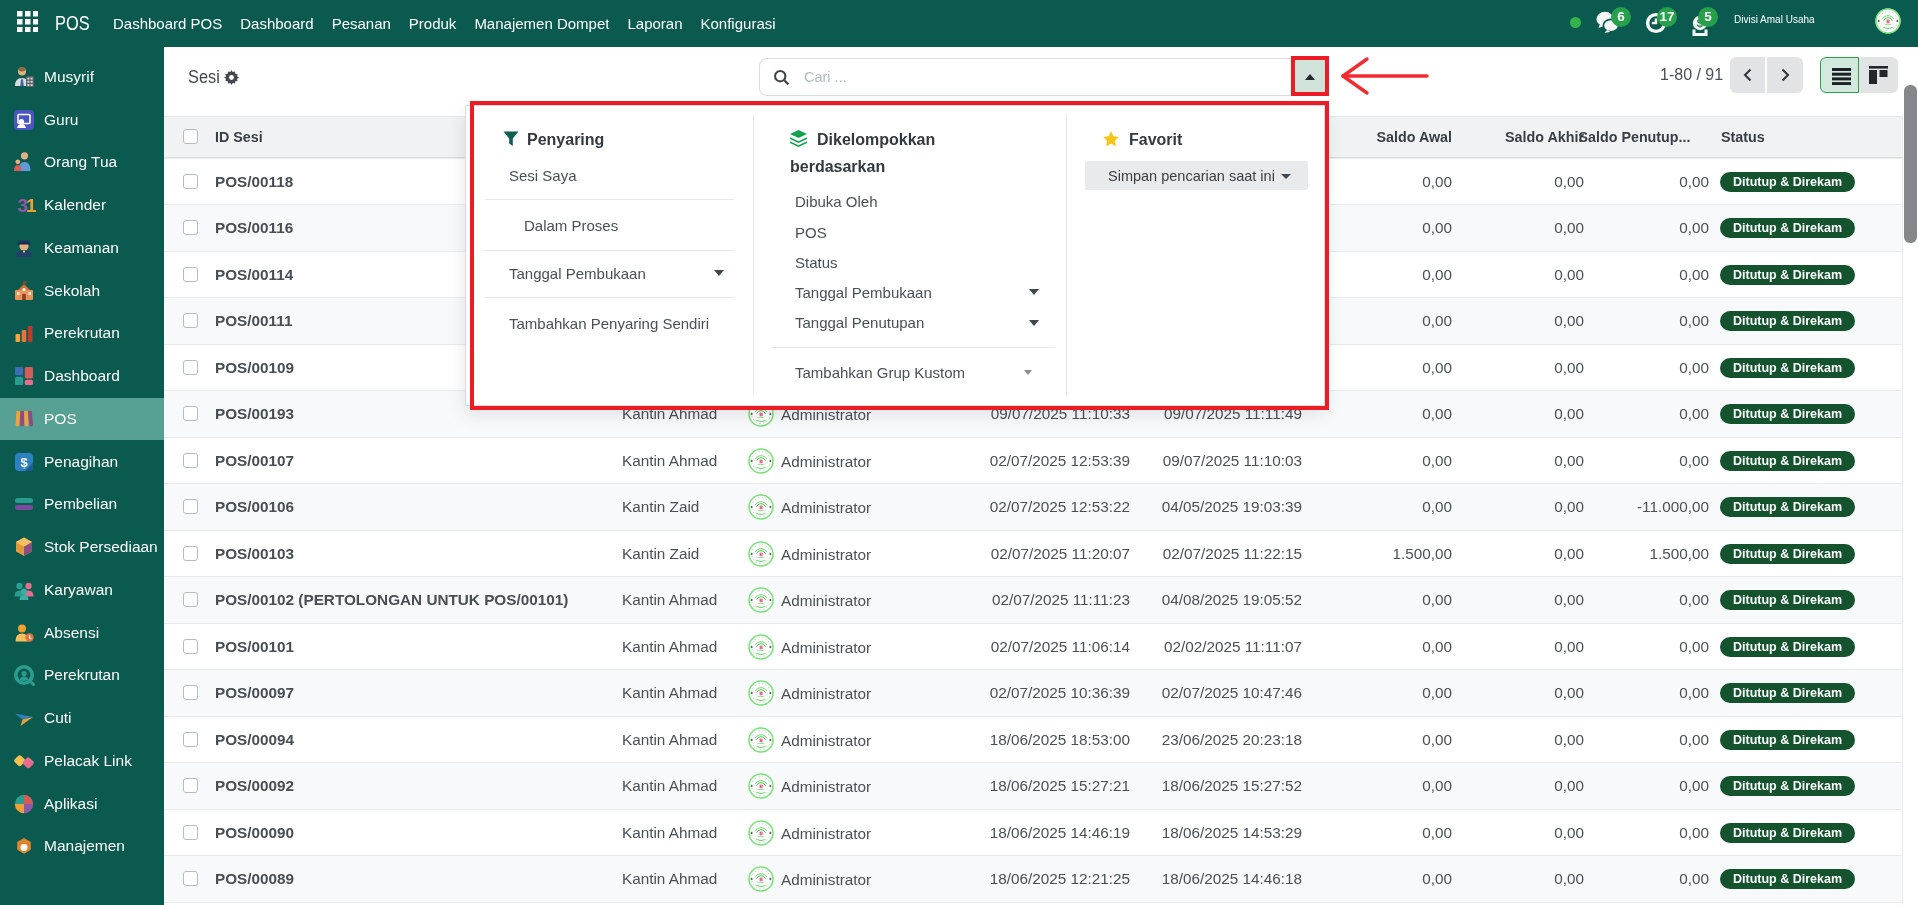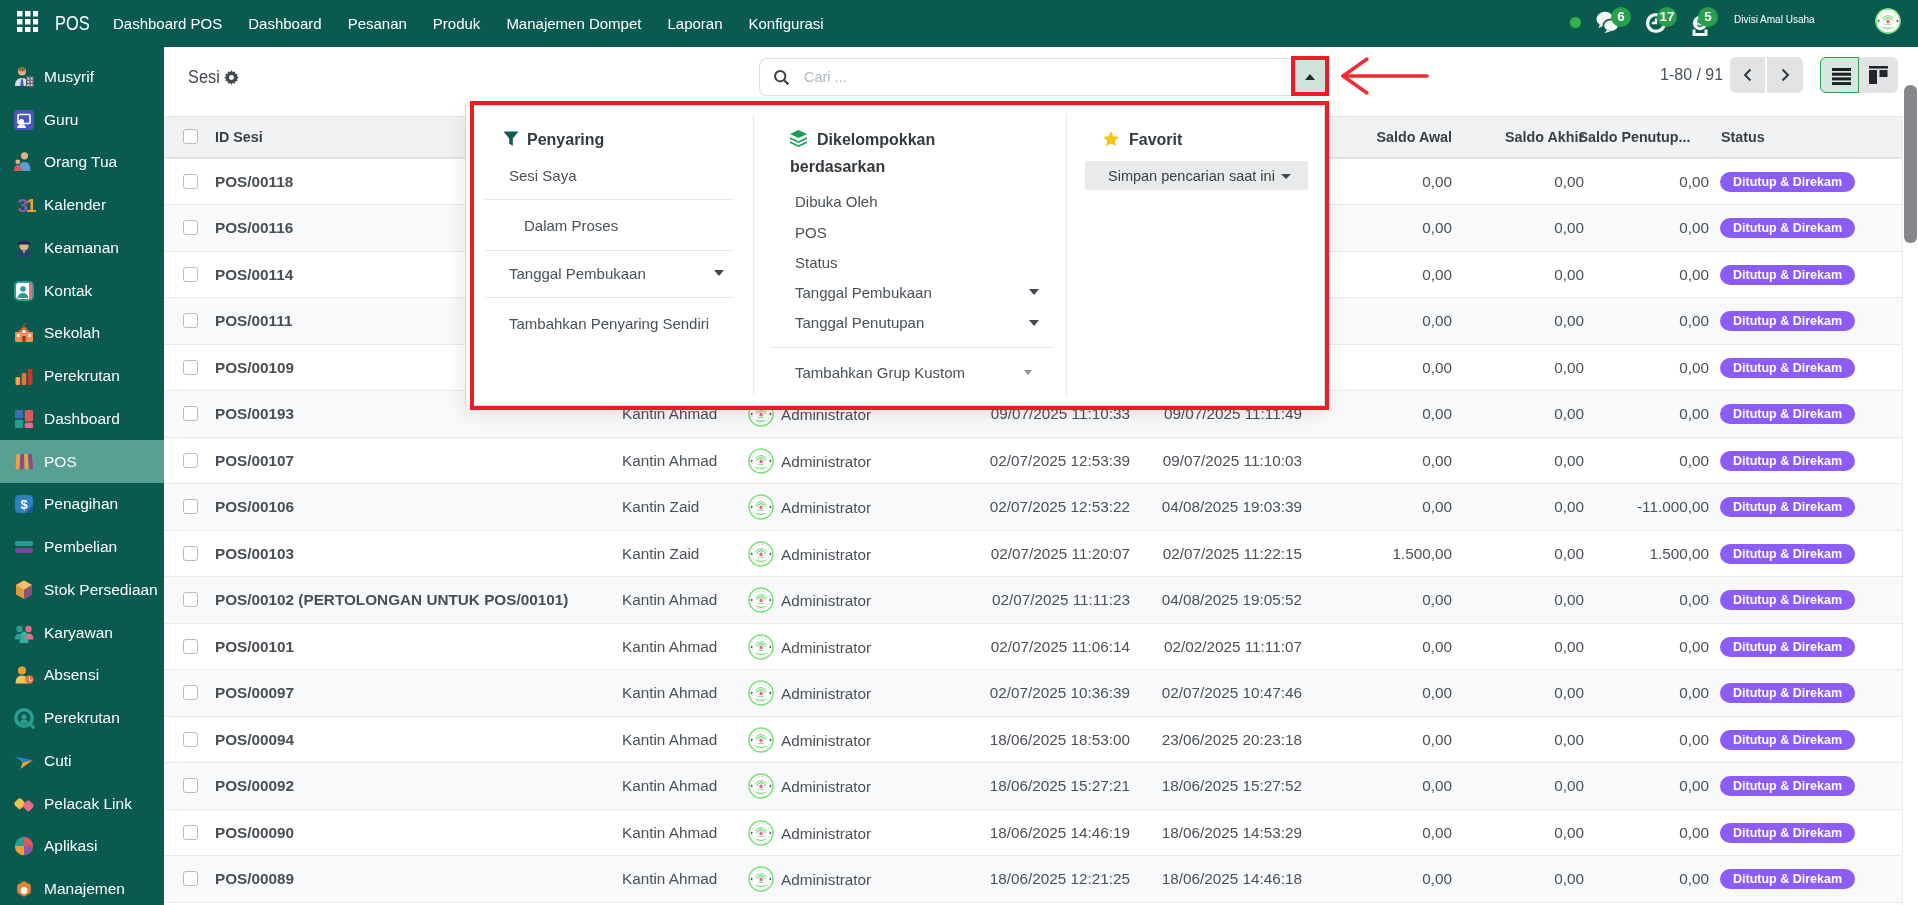--- a/index.html
+++ b/index.html
@@ -11,21 +11,21 @@
    linear-gradient(#fff,#fff) 7.75px 0/5.5px 5.5px,
    linear-gradient(#fff,#fff) 15.5px 0/5.5px 5.5px,
    linear-gradient(#fff,#fff) 0 7.75px/5.5px 5.5px,
    linear-gradient(#fff,#fff) 7.75px 7.75px/5.5px 5.5px,
    linear-gradient(#fff,#fff) 15.5px 7.75px/5.5px 5.5px,
    linear-gradient(#fff,#fff) 0 15.5px/5.5px 5.5px,
    linear-gradient(#fff,#fff) 7.75px 15.5px/5.5px 5.5px,
    linear-gradient(#fff,#fff) 15.5px 15.5px/5.5px 5.5px;
   background-repeat:no-repeat; }
 #nav .brand { position:absolute; left:55px; top:11px; font-size:21px; transform:scaleX(0.78); transform-origin:left; }
-#nav .menu { position:absolute; left:113px; top:0; height:47px; display:flex; align-items:center; gap:26px; font-size:15px; font-weight:500; }
+#nav .menu { position:absolute; left:113px; top:0; height:47px; display:flex; align-items:center; gap:18px; font-size:15px; font-weight:500; }
 .dotg { width:11px; height:11px; border-radius:50%; background:#35b34a; position:absolute; left:1570px; top:17px; }
 .nico { position:absolute; top:12px; }
 .nbadge { position:absolute; background:#27a04b; color:#fff; border-radius:50%; font-size:13.5px; font-weight:bold; min-width:20px; height:20px; line-height:20px; text-align:center; padding:0 1px; z-index:3; }
 .uname { position:absolute; left:1734px; top:14px; font-size:10px; color:#fff; }
 .navatar { position:absolute; left:1875px; top:8px; }
 
 #side { position:absolute; left:0; top:47px; width:164px; height:858px; background:#0b5a50; padding-top:8.5px; }
 .sitem { position:relative; height:42.75px; display:flex; align-items:center; color:#fdfdfb; font-size:15.5px; }
 .sitem.active { background:#56a094; }
 .sicon { position:absolute; left:12px; width:24px; height:24px; }
@@ -52,21 +52,21 @@
 .trow .c { position:absolute; top:14px; white-space:nowrap; }
 .trow .id { left:51px; font-weight:bold; color:#484e54; }
 .trow .kantin { left:458px; }
 .trow .avt { left:584px; top:10px; height:26px; }
 .trow .admin { left:617px; top:15px; font-size:15.3px; }
 .trow .d1 { left:776px; width:190px; text-align:right; }
 .trow .d2 { left:976px; width:162px; text-align:right; }
 .trow .s1 { left:1158px; width:130px; text-align:right; }
 .trow .s2 { left:1298px; width:122px; text-align:right; }
 .trow .s3 { left:1396px; width:149px; text-align:right; }
-.badge { position:absolute; left:1556px; top:13px; height:20px; line-height:20px; padding:0 13px; background:#8b5cf6; color:#fff; border-radius:10px; font-size:12.5px; font-weight:bold; }
+.badge { position:absolute; left:1556px; top:13px; height:20px; line-height:20px; padding:0 13px; background:#14532d; color:#fff; border-radius:10px; font-size:12.5px; font-weight:bold; }
 #trackbar { position:absolute; left:1902px; top:116px; width:16px; height:789px; background:#fff; border-left:1px solid #ececec; }
 #thumb { position:absolute; left:1904px; top:85px; width:13px; height:158px; background:#85878a; border-radius:6px; }
 
 #dd { position:absolute; left:465px; top:105px; width:860px; height:301px; background:#fff; border:1px solid #d9dbde; box-shadow:0 8px 18px rgba(0,0,0,0.10); font-size:15px; color:#495057; }
 #dd .vline { position:absolute; top:8px; bottom:10px; width:1px; background:#e6e8ea; }
 #dd .sec-title { position:absolute; font-size:16px; font-weight:bold; color:#33393f; }
 #dd .item { position:absolute; white-space:nowrap; }
 #dd .sep { position:absolute; height:1px; background:#e6e8ea; }
 .caretdn { display:inline-block; width:0; height:0; border-left:5.5px solid transparent; border-right:5.5px solid transparent; border-top:6px solid #3f4750; vertical-align:middle; }
 #savebtn { position:absolute; left:619px; top:54.5px; width:223px; height:29.5px; background:#e9eaeb; border-radius:2px; line-height:29.5px; }
@@ -188,31 +188,20 @@
             <rect x="5.8" y="6.6" width="12.4" height="2" rx="1" fill="#16294a"></rect>
             <path d="M4 21 q0-7 8-7 q8 0 8 7z" fill="#23406b"></path>
             <path d="M10.5 14.5 h3 l-1.5 3z" fill="#e9c46a"></path>
           </svg>
         </span>
         <span class="slbl">Keamanan</span>
       </div>
 <div class="sitem">
         <span class="sicon">
           <svg width="24" height="24" viewBox="0 0 24 24">
-            <rect x="3" y="3" width="18" height="18" rx="4" fill="#fff" stroke="#2a9d8f" stroke-width="2"></rect>
-            <path d="M17 3.6 a4 4 0 0 1 3.4 3.4 v10 a4 4 0 0 1-3.4 3.4z" fill="#e76f7e"></path>
-            <circle cx="11" cy="10" r="2.8" fill="#2a9d8f"></circle>
-            <path d="M5.5 19 q1-5 5.5-5 q4.5 0 5.5 5z" fill="#2a9d8f"></path>
-          </svg>
-        </span>
-        <span class="slbl">Kontak</span>
-      </div>
-<div class="sitem">
-        <span class="sicon">
-          <svg width="24" height="24" viewBox="0 0 24 24">
             <rect x="3" y="11" width="18" height="10" rx="1" fill="#e8935a"></rect>
             <path d="M6 11 l6-6 l6 6z" fill="#d8703a"></path>
             <rect x="11.2" y="2.5" width="1.2" height="4" fill="#9c4a22"></rect>
             <path d="M12.4 2.5 h3.2 l-3.2 2z" fill="#d03a3a"></path>
             <circle cx="12" cy="10.5" r="1.6" fill="#fff"></circle>
             <rect x="10.3" y="15" width="3.4" height="6" fill="#8a3f1d"></rect>
             <rect x="5" y="13" width="2.6" height="3" fill="#fbe3c9"></rect>
             <rect x="16.4" y="13" width="2.6" height="3" fill="#fbe3c9"></rect>
           </svg>
         </span>
@@ -596,21 +585,21 @@
           <circle cx="22.4" cy="13" r="1" fill="#555"></circle>
           <path d="M6.5 18.5 q6.5 4.5 13 0 q-6.5 2.8 -13 0z" fill="#2fc32f"></path>
           <path d="M8 15.4 q5 3.4 10 0 q-5 2.1 -10 0z" fill="#3ecb3e"></path>
           <path d="M8.5 12.8 a4.8 4.8 0 0 1 9 0" fill="none" stroke="#49c949" stroke-width="1"></path>
           <path d="M7.3 11 a6.6 6.6 0 0 1 11.4 0" fill="none" stroke="#5ad05a" stroke-width="0.9"></path>
           <circle cx="13" cy="13.4" r="2.3" fill="#f2b9cf"></circle>
           <text x="13" y="14.6" font-size="3.2" text-anchor="middle" fill="#c2185b" font-family="Liberation Sans">M</text>
         </svg></span>
 <span class="c admin">Administrator</span>
 <span class="c d1">02/07/2025 12:53:22</span>
-<span class="c d2">04/08/2025 19:03:39</span>
+<span class="c d2">04/05/2025 19:03:39</span>
 <span class="c s1">0,00</span>
 <span class="c s2">0,00</span>
 <span class="c s3">-11.000,00</span>
 <span class="badge">Ditutup &amp; Direkam</span>
 </div>
 <div class="trow" style="top:529.5px;background:#fff">
 <span class="cb" style="left:19px"></span>
 <span class="c id">POS/00103</span>
 <span class="c kantin">Kantin Zaid</span>
 <span class="c avt"><svg width="26" height="26" viewBox="0 0 26 26">

